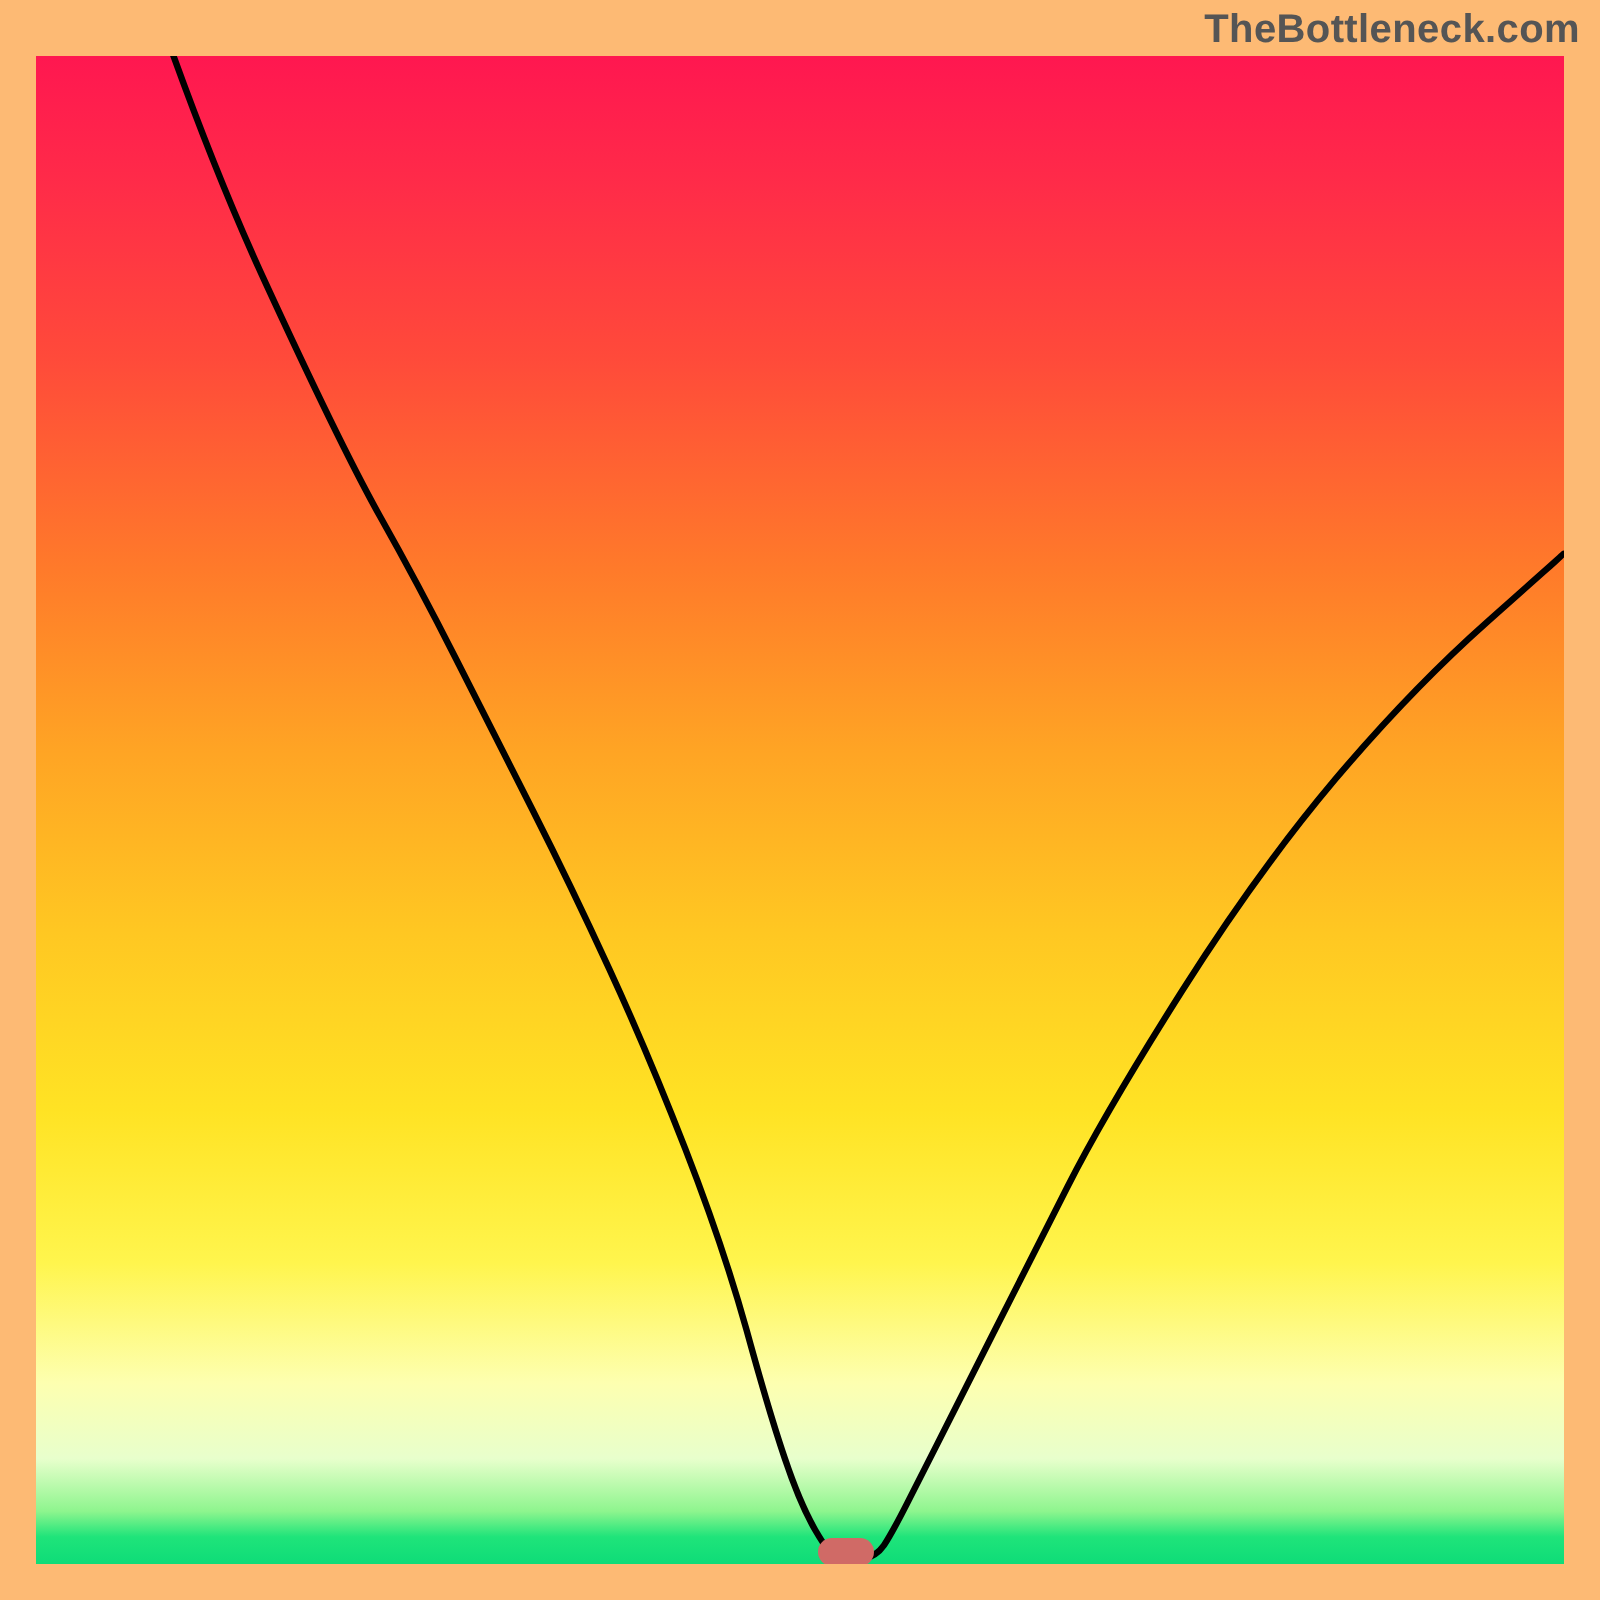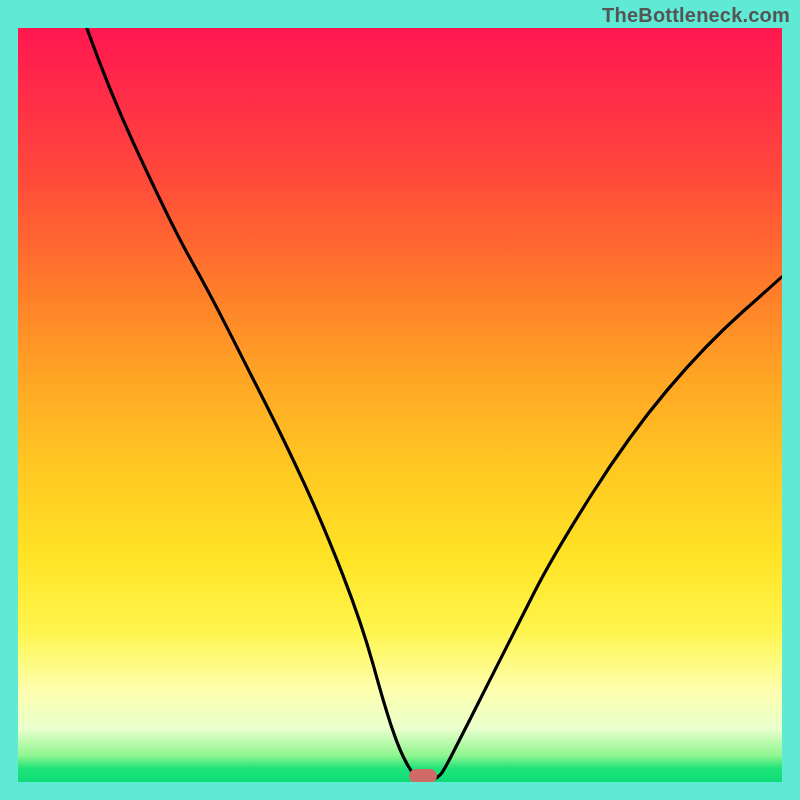--- a/index.html
+++ b/index.html
@@ -8,21 +8,21 @@
     width: 800px;
     height: 800px;
     background: #000;
     overflow: hidden;
     font-family: Arial, Helvetica, sans-serif;
   }
   .frame {
     position: relative;
     width: 800px;
     height: 800px;
-    background: #5eead4;
+    background: #fdba74;
   }
   .watermark {
     position: absolute;
     top: 4px;
     right: 10px;
     color: #555;
     font-size: 20px;
     font-weight: 600;
     letter-spacing: 0.2px;
     z-index: 5;

